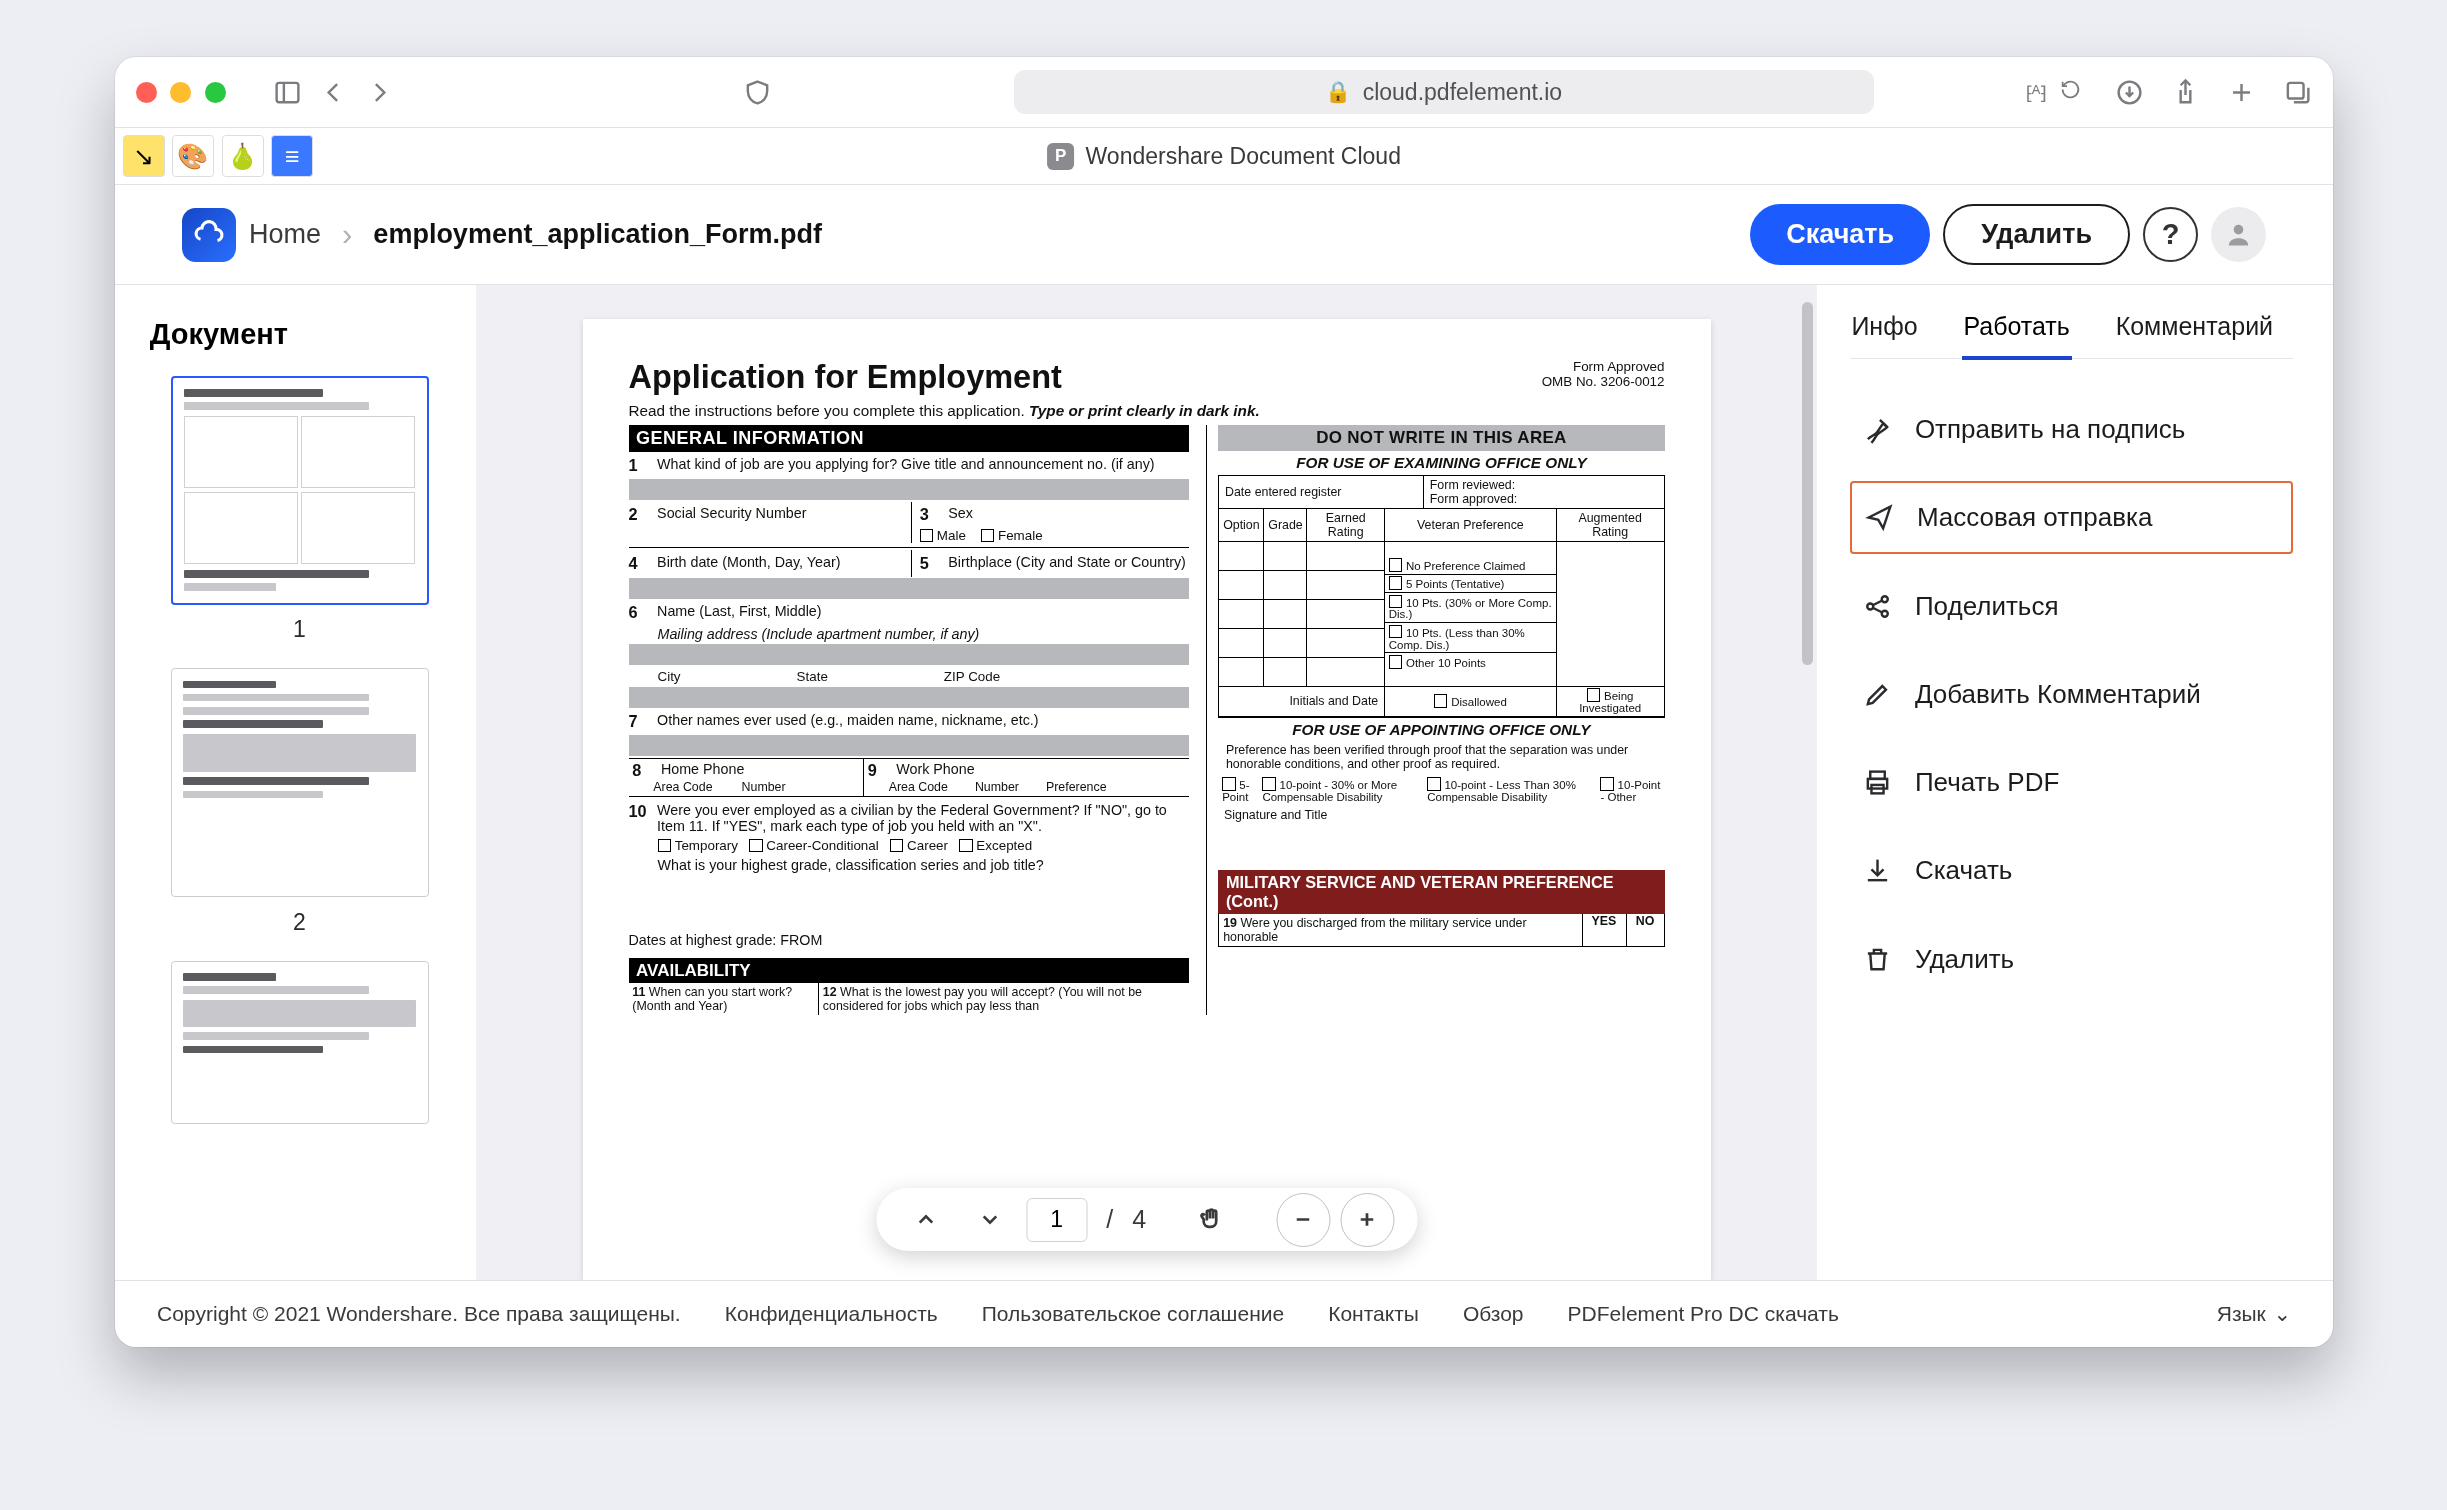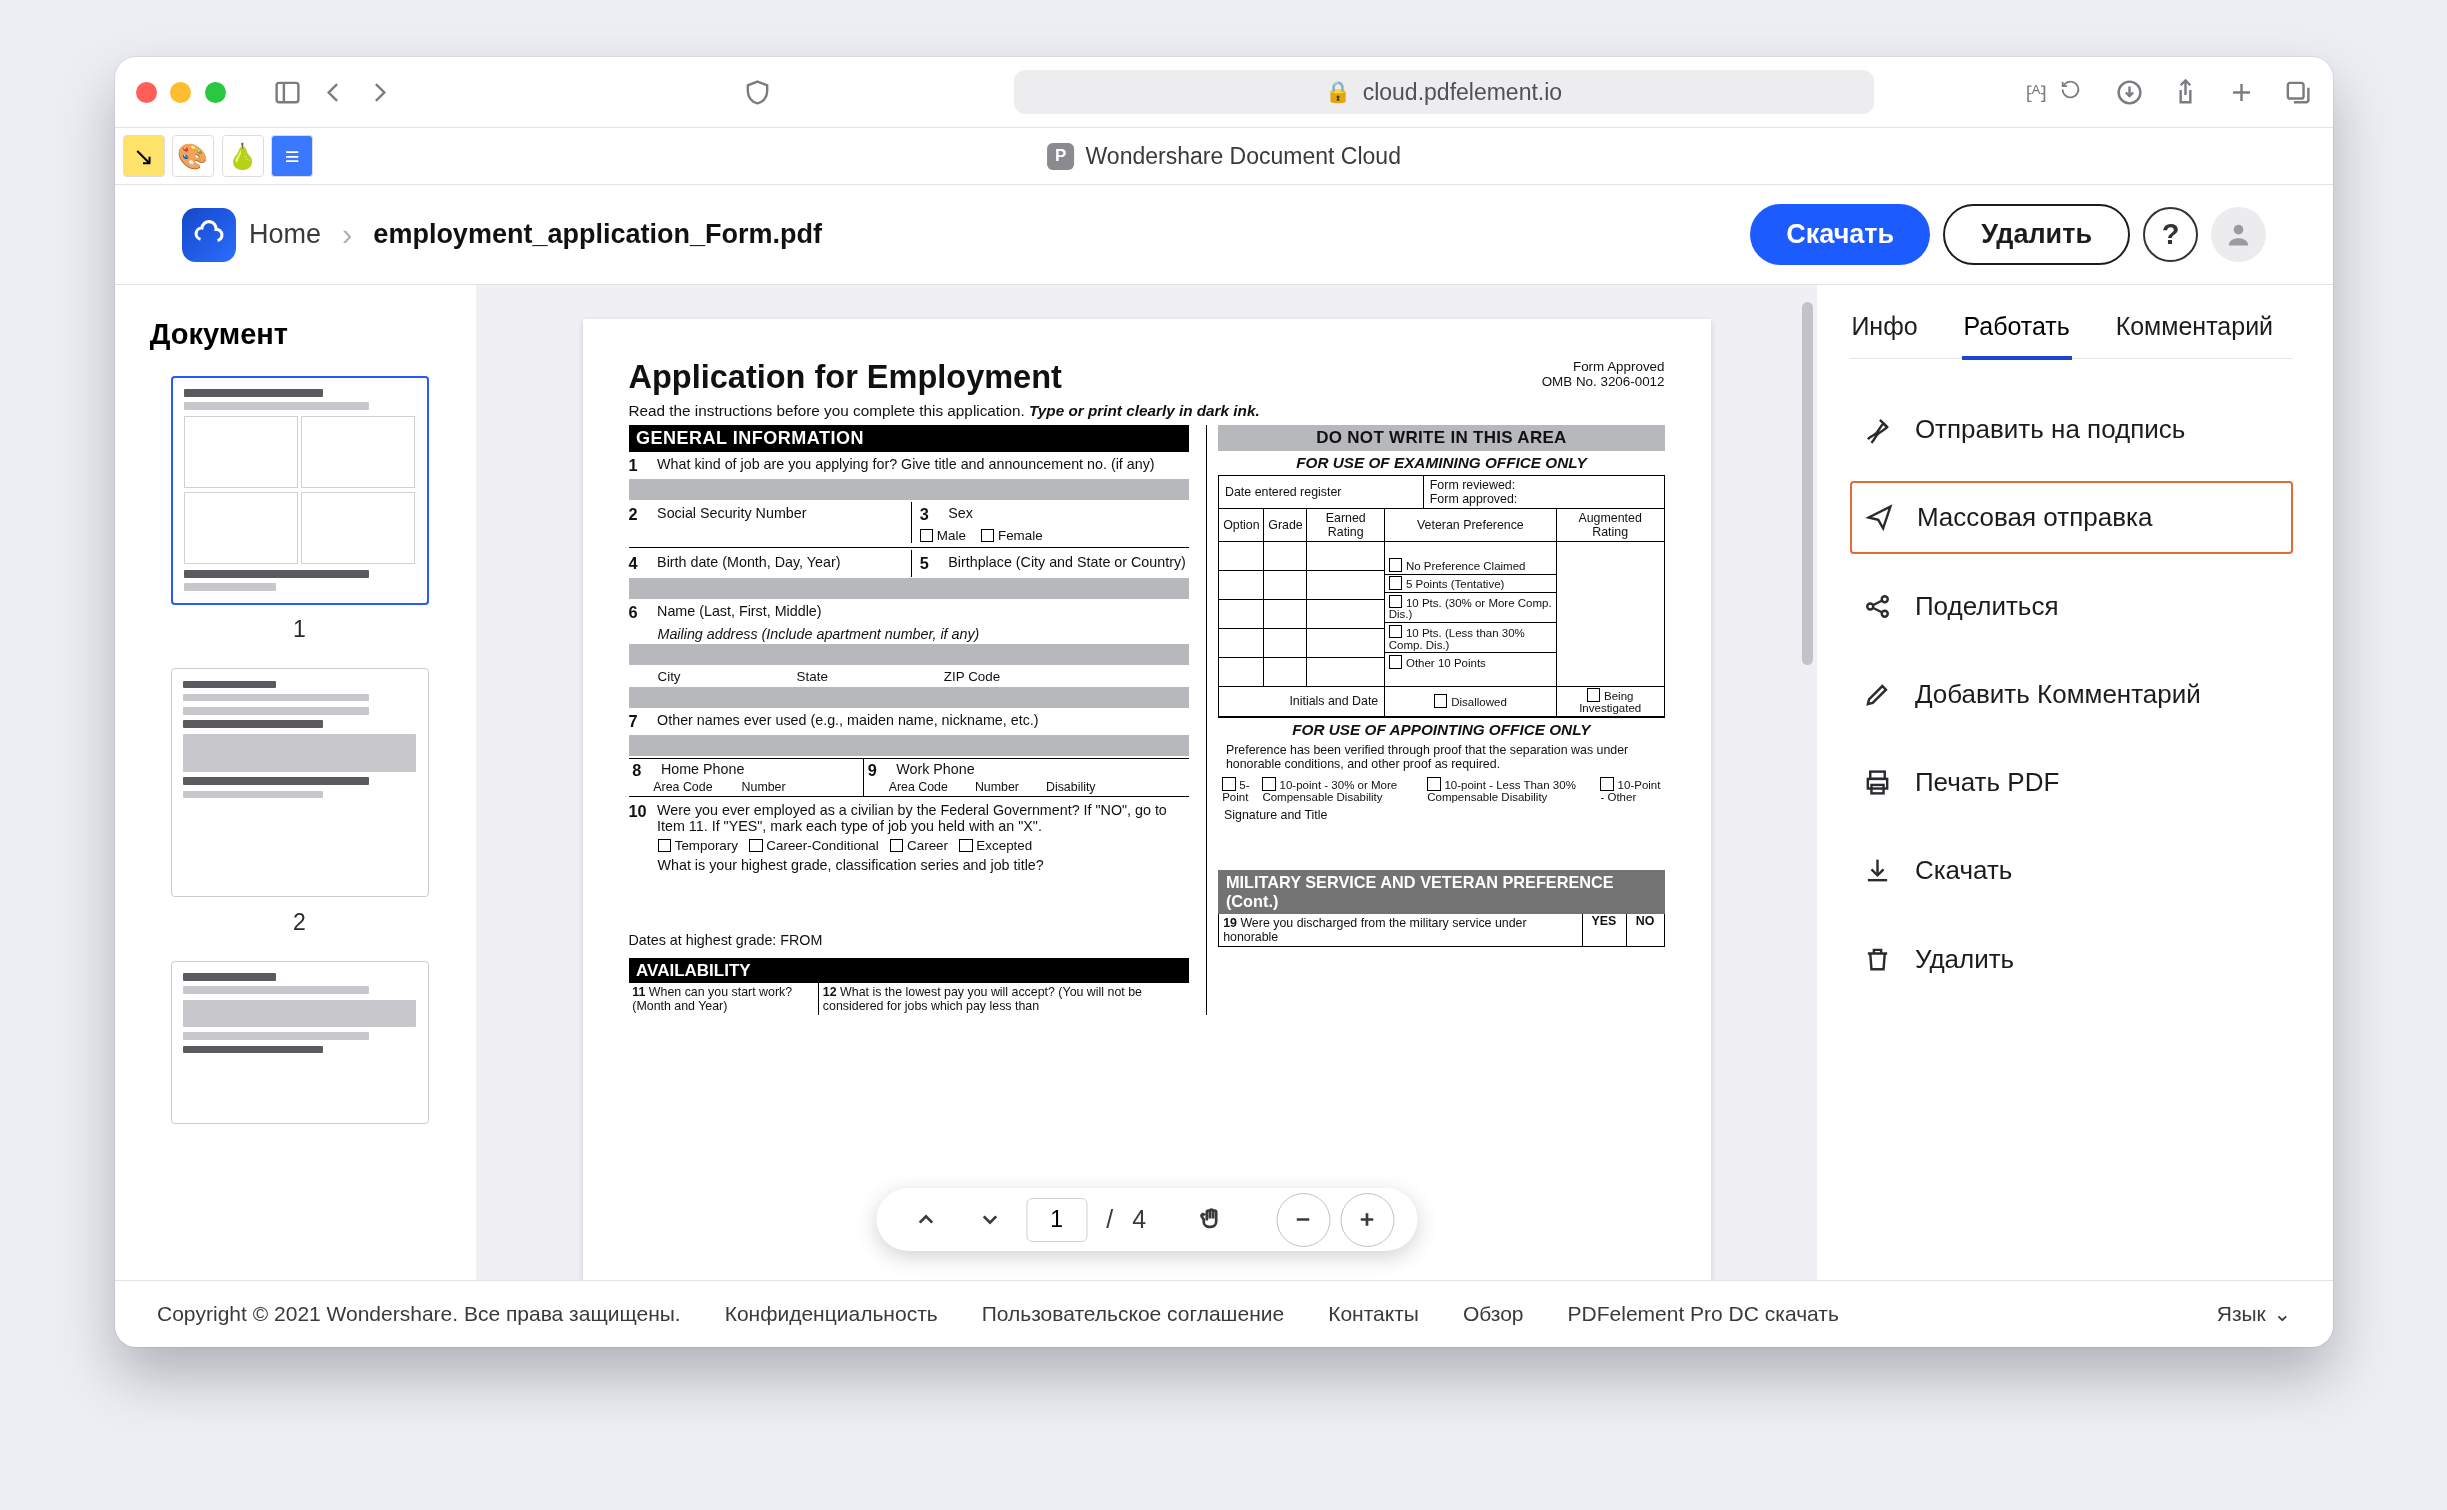--- a/index.html
+++ b/index.html
@@ -88,21 +88,21 @@
   table.micro td,table.micro th{border:1.3px solid #000;padding:1.9px 3.8px;text-align:center;vertical-align:middle;}
   table.micro th{font-weight:400;}
   .field{display:flex;gap:7.6px;align-items:flex-start;margin:3.8px 0;}
   .fnum{font-weight:800;width:21px;font-size:16.3px;}
   .flabel{font-size:14.3px;}
   .greybar{height:21px;background:#b7b8bc;margin:1.9px 0;}
   .chk{display:inline-block;width:13.4px;height:13.4px;border:1.5px solid #000;margin-right:3.8px;vertical-align:-1.9px;}
   .form-approved{position:absolute;right:46px;top:40px;font-size:13.4px;text-align:right;line-height:1.15;}
   .dates{margin-top:59px;font-size:14.3px;}
   .avail{background:#000;color:#fff;font-weight:800;padding:2.9px 7.6px;font-size:17px;margin-top:9.6px;}
-  .mil-hdr{background:#737373;color:#fff;font-weight:800;padding:2.9px 7.6px;font-size:16.3px;}
+  .mil-hdr{background:#7f1d1d;color:#fff;font-weight:800;padding:2.9px 7.6px;font-size:16.3px;}
   
   .page-tb{position:absolute;bottom:29px;left:50%;transform:translateX(-50%);height:63px;background:#fff;border-radius:38px;box-shadow:0 5.7px 21px rgba(0,0,0,.18);display:flex;align-items:center;padding:0 23px;gap:9.6px;}
   .ptb-ic{width:54px;height:54px;display:flex;align-items:center;justify-content:center;border-radius:50%;cursor:pointer;color:#3a3a3c;}
   .ptb-ic svg{width:25px;height:25px;stroke:#3a3a3c;stroke-width:2.6;fill:none;}
   .ptb-ic.round{border:1.9px solid #c1c1c6;}
   .ptb-page{display:flex;align-items:center;gap:19px;font-size:25px;color:#3a3a3c;}
   .ptb-page input{width:61px;height:44px;text-align:center;font-size:23px;border:1px solid #d0d0d5;border-radius:5.7px;}
   
   .rpanel{width:516px;padding:27px 40px 0 32.5px;}
   .tabs{display:flex;gap:42px;border-bottom:1.9px solid #e6e6ea;font-size:25px;}
@@ -355,21 +355,21 @@
                     </div>
             </div>
             <div style="flex:1.4;padding:1.9px 3.8px">
               <div class="field" style="margin:0">
                       <span class="fnum">9</span>
                       <span class="flabel">Work Phone</span>
                     </div>
               <div style="display:flex;font-size:12.4px;gap:27px;padding-left:21px">
                       <span>Area Code</span>
                       <span>Number</span>
-                      <span>Disability</span>
+                      <span>Preference</span>
                     </div>
             </div>
           </div>
           <div style="border-top:1.3px solid #000;padding-top:1.9px">
             <div class="field">
                     <span class="fnum">10</span>
               <span class="flabel"><span>Were you ever employed as a civilian by the Federal Government?  If "NO", go to</span><br><b style="font-weight:400">Item 11.  If "YES", mark each type of job you held with an "X".</b></span>
             </div>
             <div style="padding-left:29px;font-size:13.4px">
               <span class="chk"></span><span>Temporary</span>&nbsp;&nbsp;

